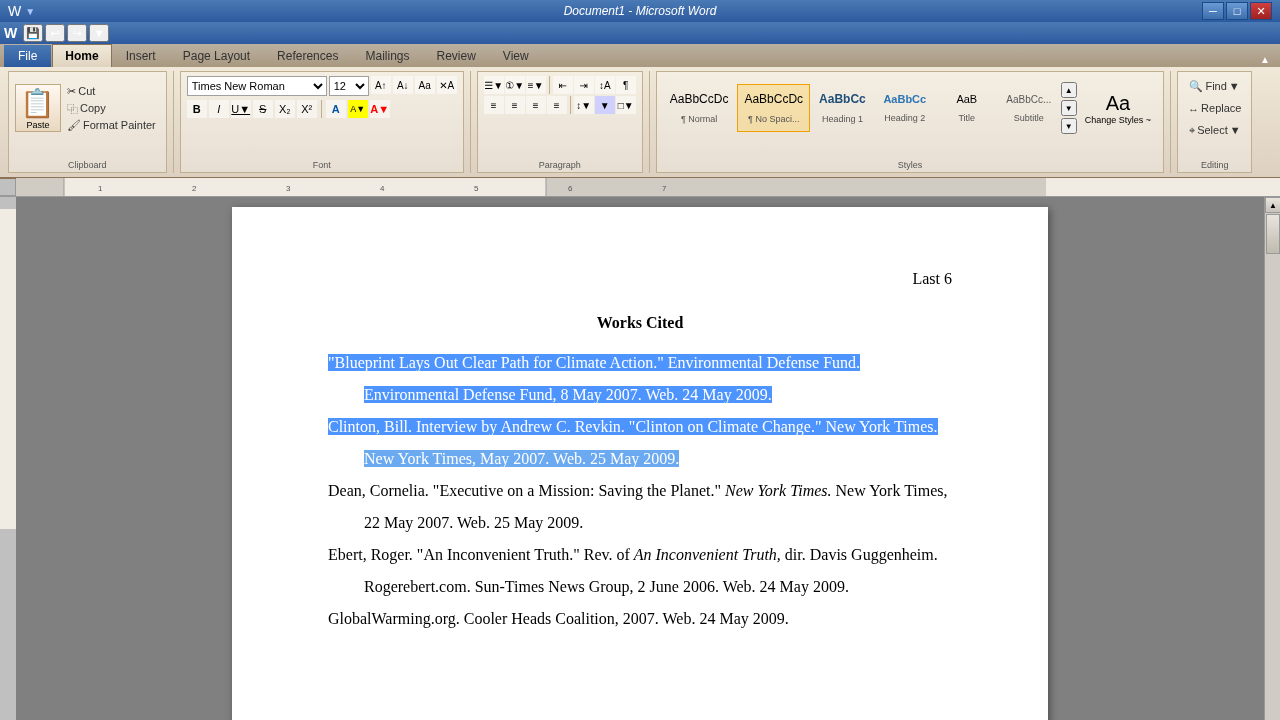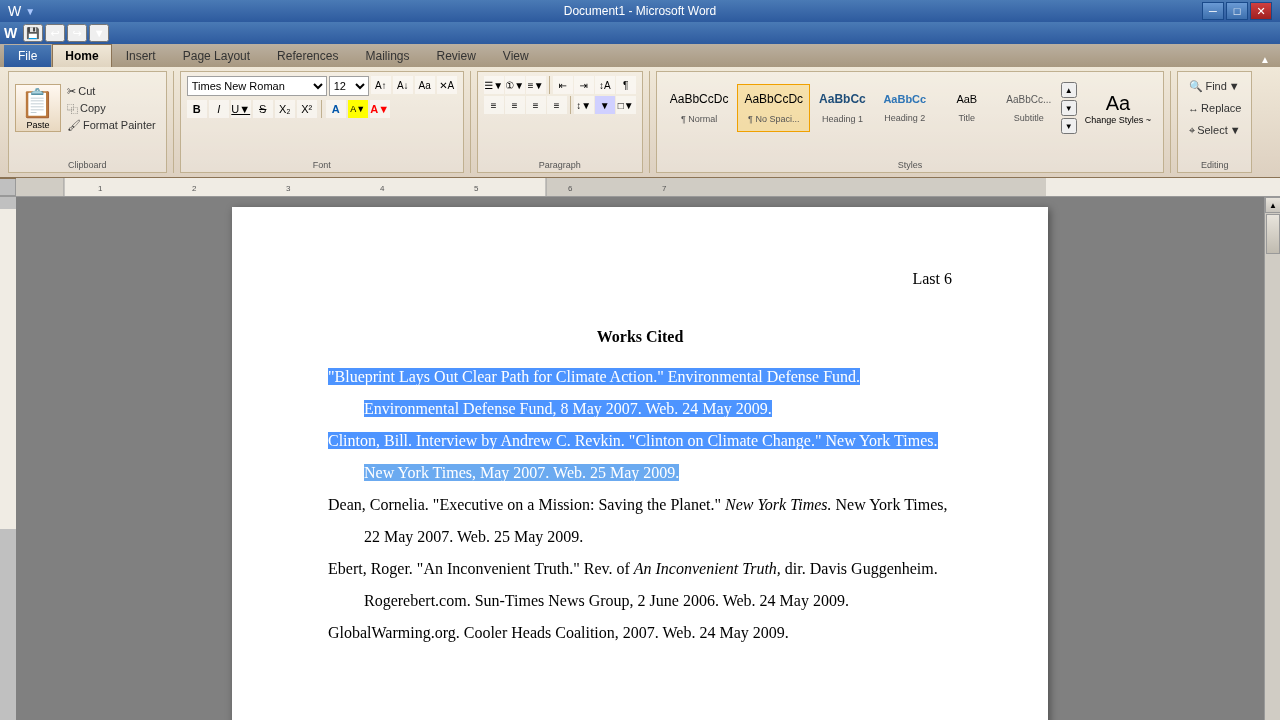--- a/index.html
+++ b/index.html
@@ -9,21 +9,21 @@
     .title-bar {
       background: linear-gradient(to bottom, #4a7ab5, #2d5a9e);
       height: 22px;
       display: flex;
       align-items: center;
       justify-content: space-between;
       padding: 0 8px;
       color: white;
     }
     .title-bar-left { display: flex; align-items: center; gap: 4px; }
-    .title-bar-title { font-size: 12px; color: white; flex: 1; text-align: center; position: absolute; left: 50%; transform: translateX(-50%); }
+    .title-bar-title { font-size: 12px; color: white; flex: 1; text-align: center; position: absolute; left: 50%; transform: translateX(-50%); font-style: italic; }
     .title-bar-controls { display: flex; gap: 2px; }
     .title-bar-btn { width: 22px; height: 18px; background: linear-gradient(to bottom, #6a9ad4, #3d6fad); border: 1px solid #1a4a8a; color: white; font-size: 11px; cursor: pointer; display: flex; align-items: center; justify-content: center; }
 
     
     .quick-access { background: linear-gradient(to bottom, #4a7ab5, #2d5a9e); height: 22px; display: flex; align-items: center; padding: 0 4px; gap: 2px; }
     .qa-btn { width: 20px; height: 18px; color: white; font-size: 11px; cursor: pointer; display: flex; align-items: center; justify-content: center; }
 
     
     .ribbon { background: linear-gradient(to bottom, #e8e0d0, #d4c8b8); border-bottom: 2px solid #8b7355; }
     .ribbon-tabs { display: flex; align-items: flex-end; padding: 0 4px; gap: 1px; background: linear-gradient(to bottom, #bbb0a0, #a89880); }
@@ -62,21 +62,21 @@
     .doc-area { display: flex; background: #808080; height: calc(720px - 22px - 22px - 86px - 22px - 26px); }
     .ruler-side { width: 16px; background: #c0c0c0; border-right: 1px solid #999; }
     .ruler-top-container { background: #c0c0c0; height: 18px; border-bottom: 1px solid #999; display: flex; }
     .ruler-corner { width: 16px; background: #c0c0c0; border-right: 1px solid #999; border-bottom: 1px solid #999; }
     .ruler-top { flex: 1; background: #f0ece4; border-bottom: 1px solid #999; position: relative; font-size: 9px; color: #444; display: flex; align-items: center; }
     .doc-scroll { flex: 1; overflow: hidden; display: flex; }
 
     .doc-page-area { flex: 1; overflow-y: auto; overflow-x: hidden; padding: 10px 0; display: flex; justify-content: center; background: #808080; }
     .doc-page { width: 816px; min-height: 600px; background: white; box-shadow: 2px 2px 8px rgba(0,0,0,0.4); padding: 60px 96px; position: relative; font-family: 'Times New Roman', Times, serif; font-size: 12pt; line-height: 1.5; }
 
-    .page-right-num { text-align: right; font-family: 'Times New Roman', Times, serif; font-size: 12pt; margin-bottom: 34px; }
+    .page-right-num { text-align: right; font-family: 'Times New Roman', Times, serif; font-size: 12pt; margin-bottom: 20px; }
     .works-cited-title { text-align: center; font-family: 'Times New Roman', Times, serif; font-size: 12pt; font-weight: bold; margin-bottom: 12px; }
     .citation { font-family: 'Times New Roman', Times, serif; font-size: 12pt; margin-bottom: 0; text-indent: -36px; padding-left: 36px; line-height: 2; }
 
     .scrollbar-v { width: 16px; background: #e0dcd4; border-left: 1px solid #999; display: flex; flex-direction: column; }
     .scrollbar-btn { width: 16px; height: 16px; background: linear-gradient(to bottom, #e8e4dc, #c8c4bc); border: 1px solid #999; display: flex; align-items: center; justify-content: center; cursor: pointer; font-size: 8px; }
     .scrollbar-track { flex: 1; background: #d0ccc4; }
     .scrollbar-thumb { width: 14px; height: 40px; background: linear-gradient(to bottom, #e8e4dc, #c0bbb0); border: 1px solid #999; margin: 1px; cursor: pointer; }
 
     
     .para-btn { width: 20px; height: 18px; border: 1px solid transparent; cursor: pointer; font-size: 10px; background: rgba(255,255,255,0.5); display: flex; align-items: center; justify-content: center; }

